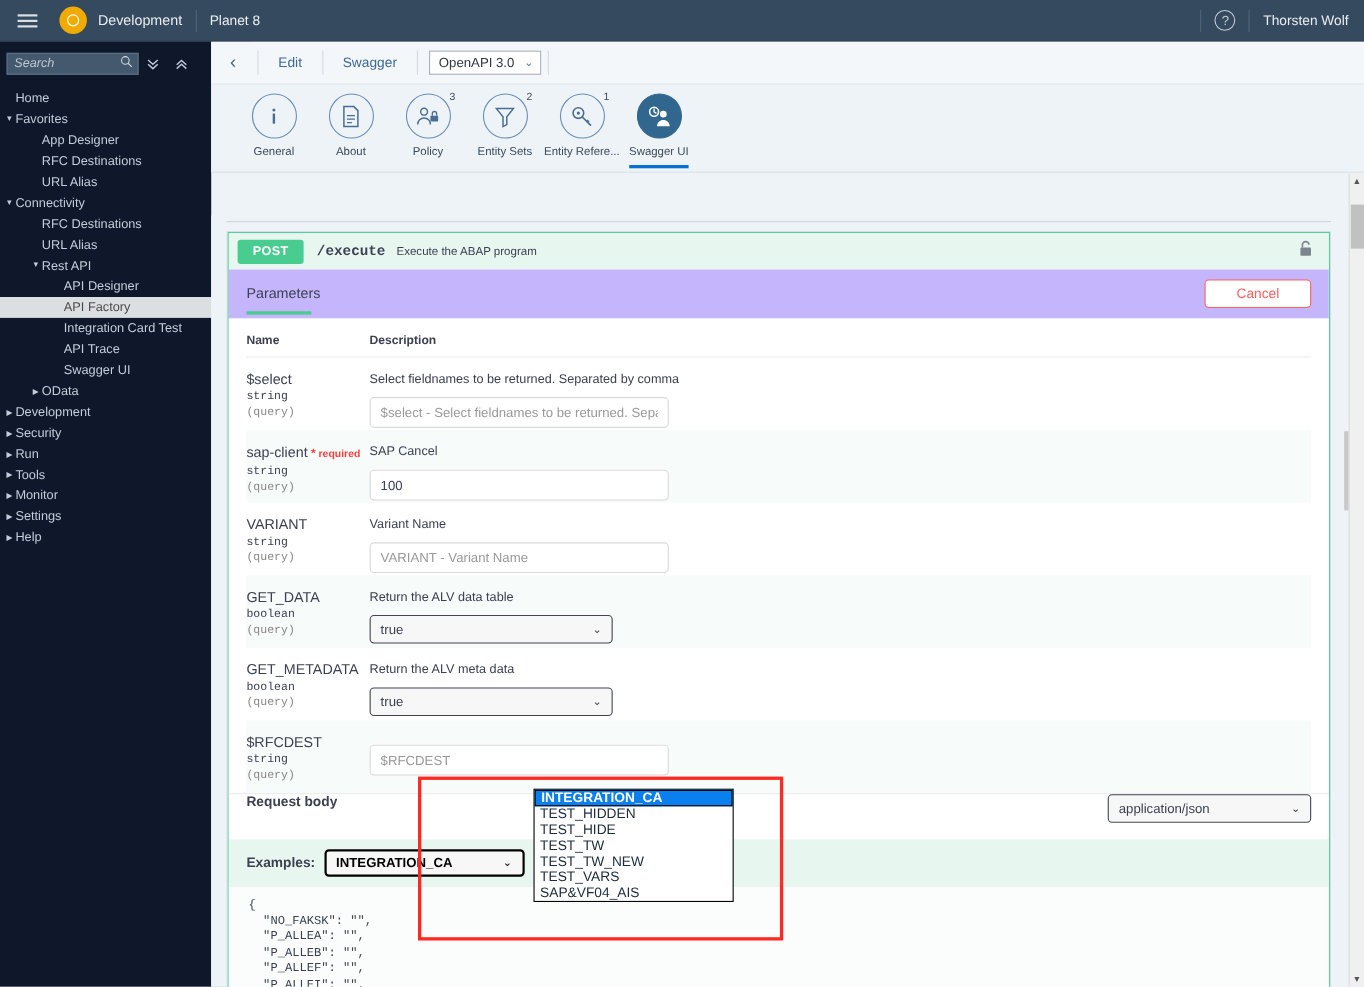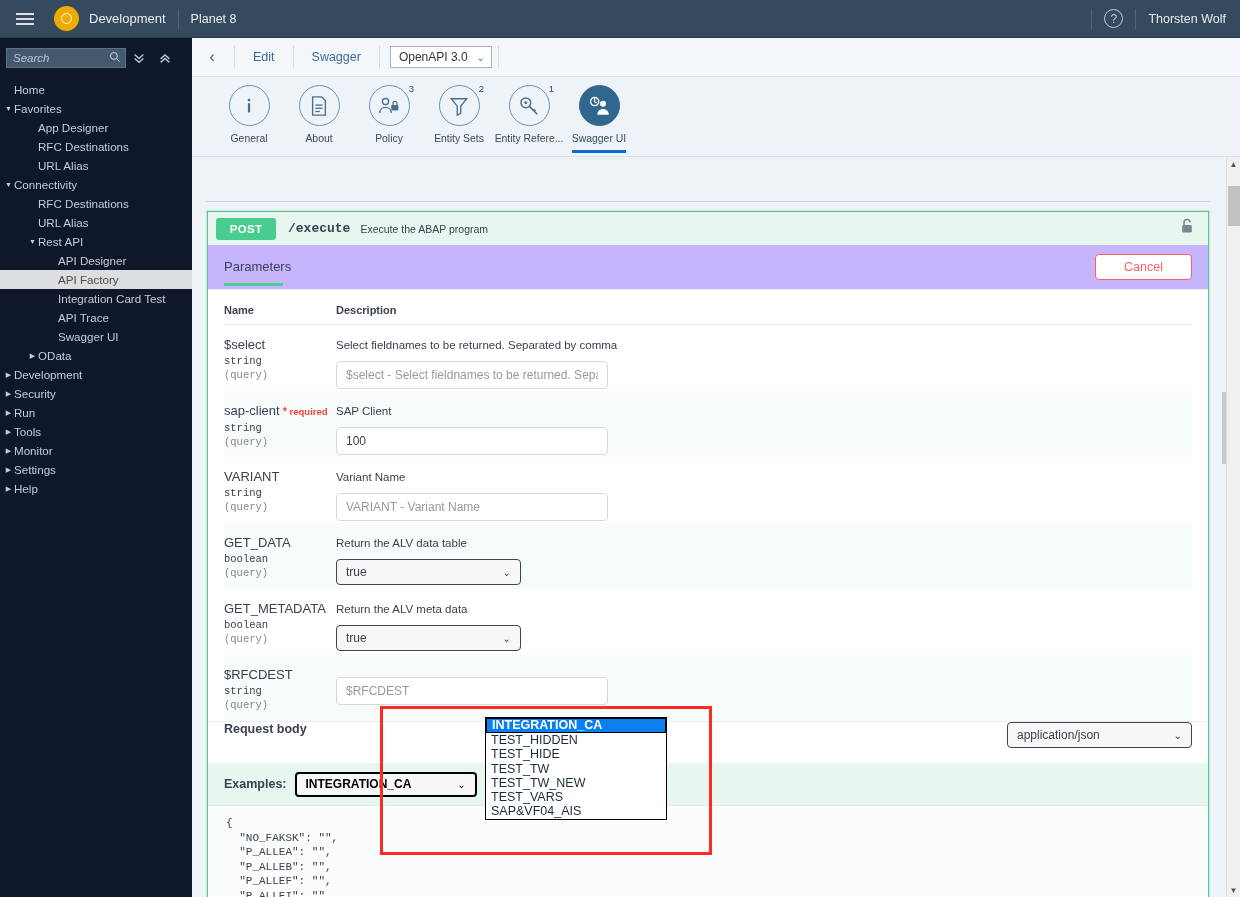--- a/index.html
+++ b/index.html
@@ -162,21 +162,21 @@
     font-family:"Liberation Mono", monospace; }
   .p-descr { font-size:11.5px; color:#3b4151; margin-top:2px; }
   .p-input {
     display:block; margin-top:10px; width:272px; height:28px;
     border:1px solid #d9d9d9; border-radius:4px; background:#fff;
     font-size:12px; color:#3b4151; padding:0 9px; outline:none;
     font-family:"Liberation Sans", sans-serif;
   }
   .p-input::placeholder { color:#999; }
   .p-select {
-    margin-top:10px; width:185px; height:26px; border:1px solid #41444e;
+    margin-top:10px; width:221px; height:26px; border:1px solid #41444e;
     border-radius:4px; background:#f7f7f7; font-size:12px; color:#3b4151;
     display:flex; align-items:center; padding:0 9px; cursor:pointer;
   }
   .p-select .cv { margin-left:auto; font-size:10px; color:#3b4151; }
 
   .row-alt { background:#f7fbf9; }
   .reqbody-row {
     display:flex; height:42px; padding:0 16px;
     background:#fff; border-top:1px solid #ebebeb;
   }
@@ -491,21 +491,21 @@
                     <input class="p-input" type="text" placeholder="$select - Select fieldnames to be returned. Separated by comma" style="">
                   </div>
                 </div>
                 <div class="prow row-alt">
                   <div class="c1">
                     <div class="p-name"><span>sap-client</span><span class="p-req"><span class="star">*</span> <span>required</span></span></div>
                     <div class="p-type">string</div>
                     <div class="p-in">(query)</div>
                   </div>
                   <div>
-                    <div class="p-descr">SAP Client</div>
+                    <div class="p-descr">SAP Cancel</div>
                     <input class="p-input" type="text" placeholder="" value="100" style="">
                   </div>
                 </div>
                 <div class="prow">
                   <div class="c1">
                     <div class="p-name"><span>VARIANT</span></div>
                     <div class="p-type">string</div>
                     <div class="p-in">(query)</div>
                   </div>
                   <div>

